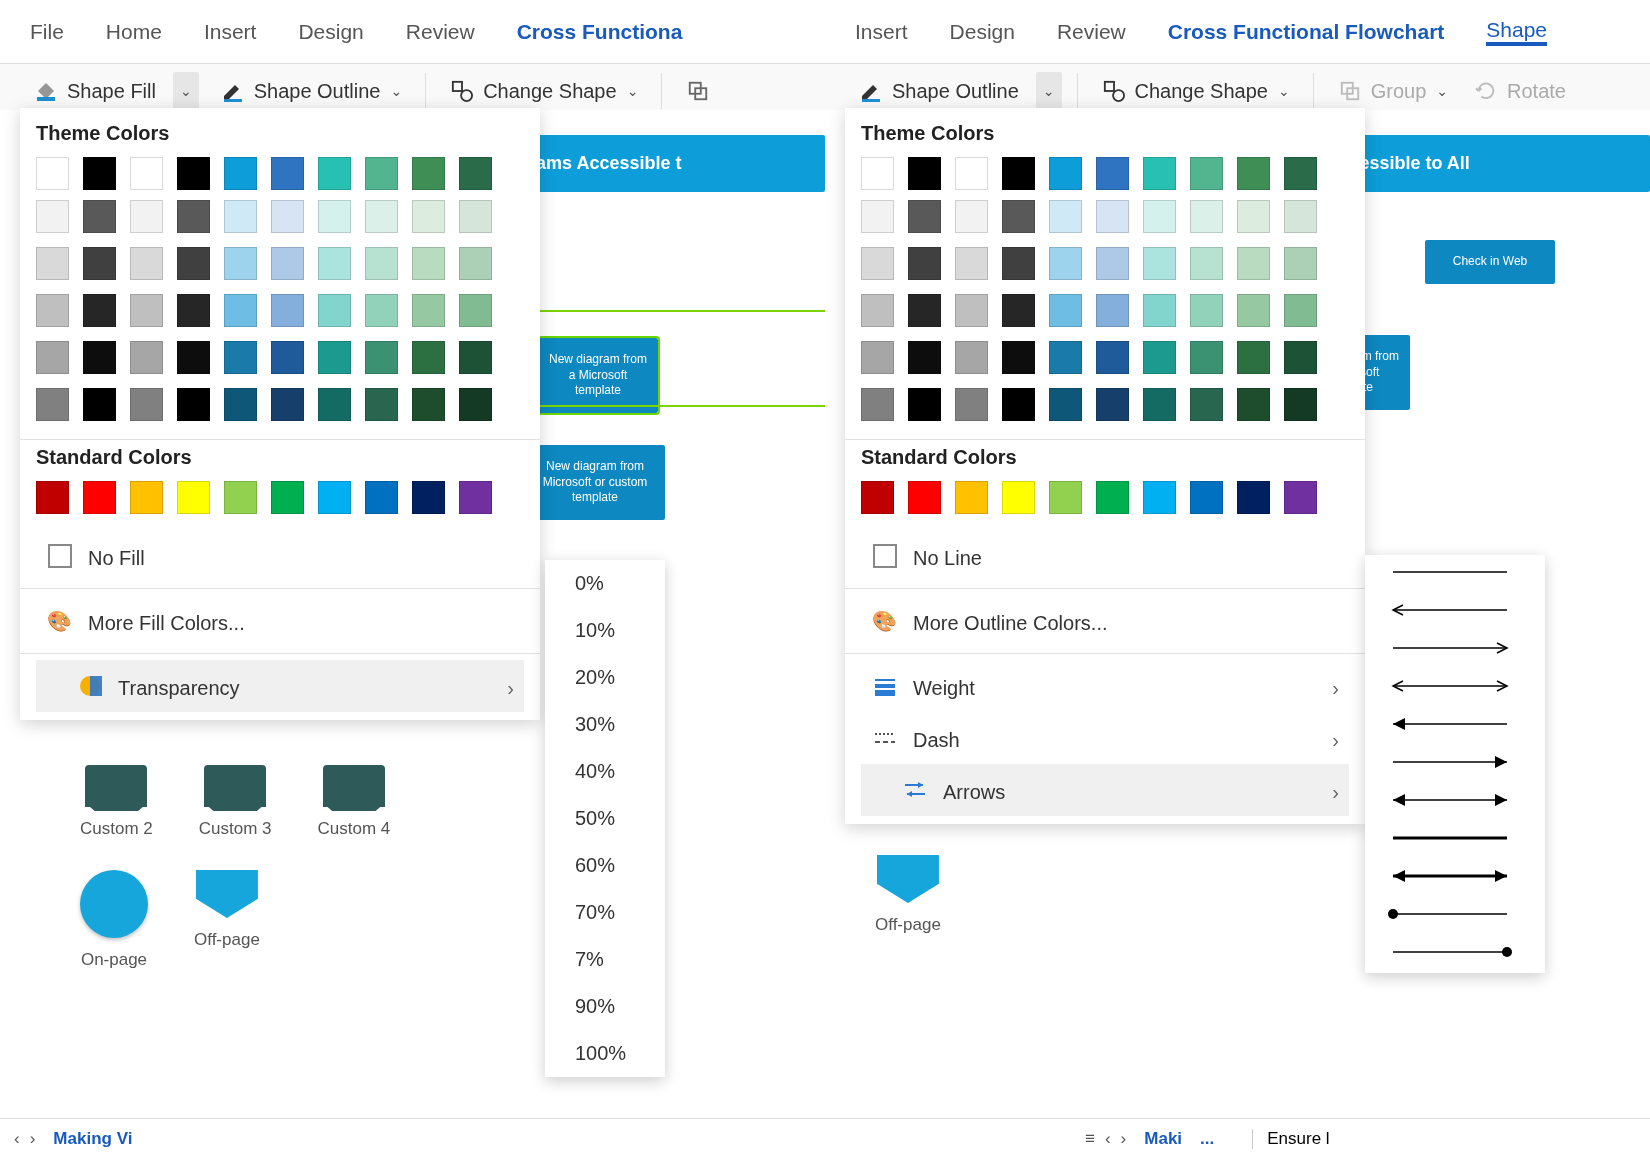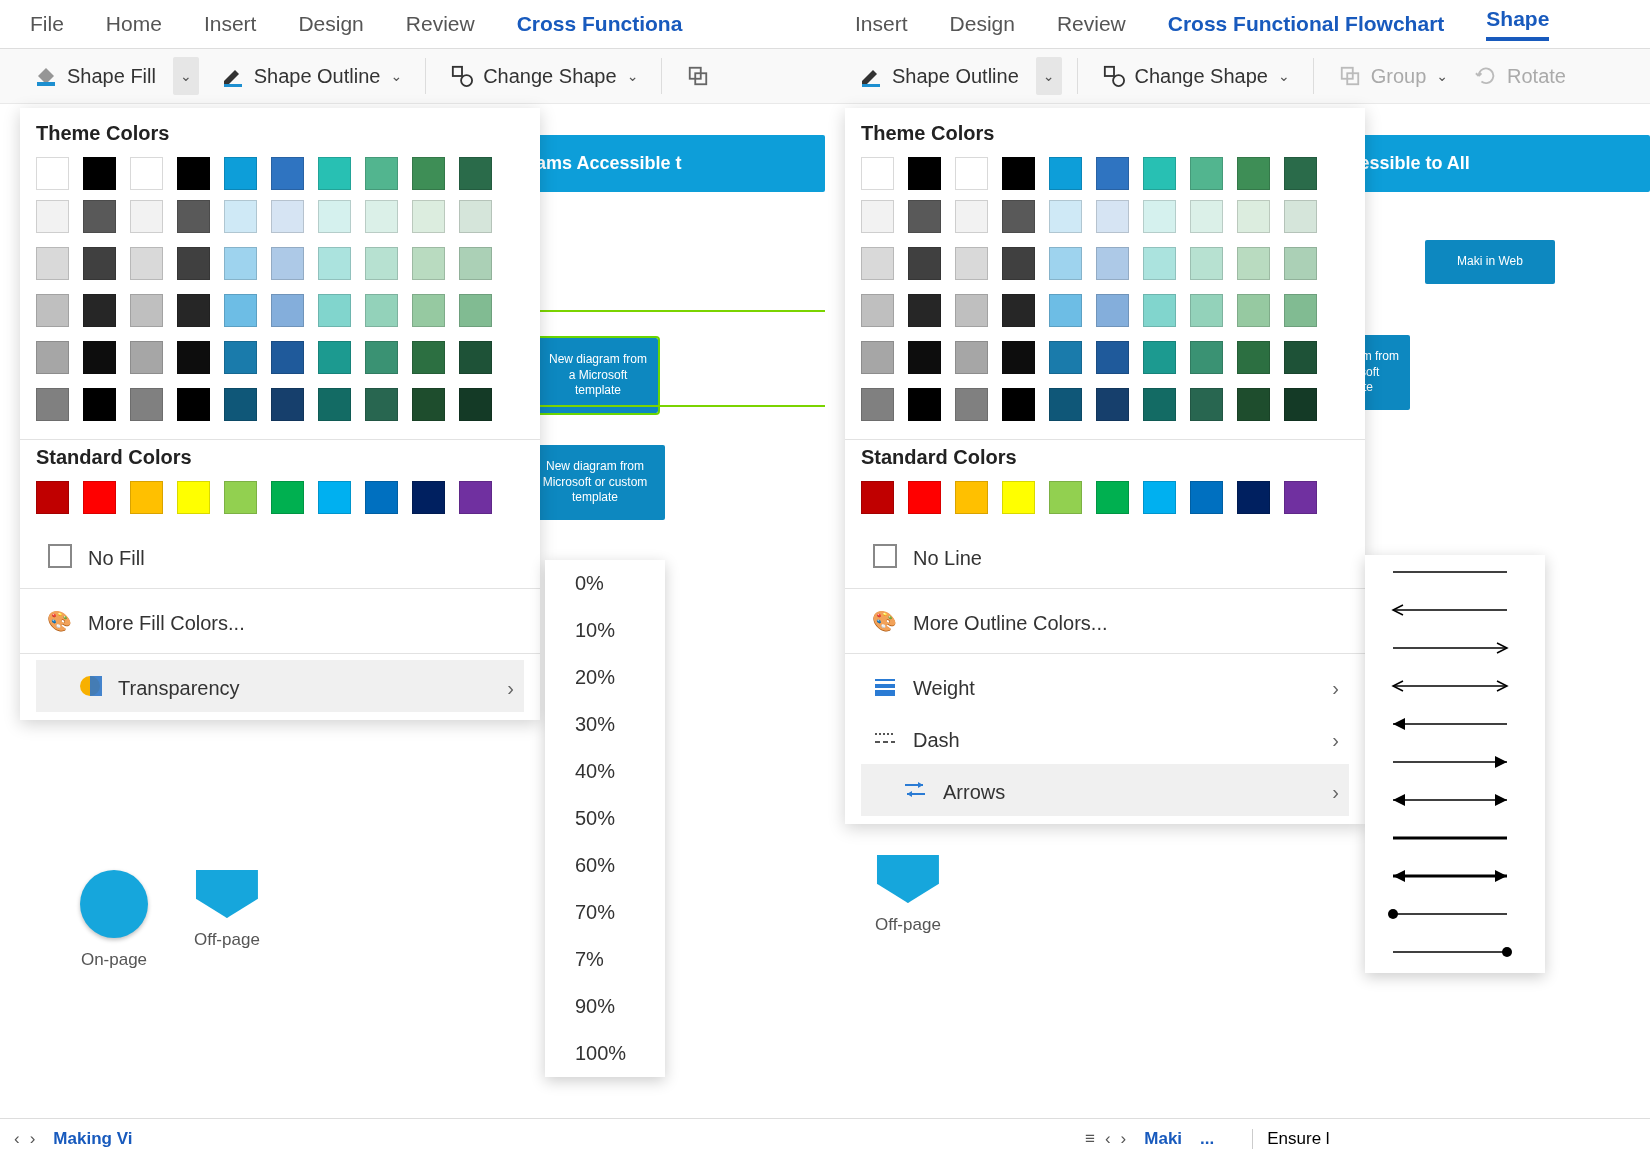--- a/index.html
+++ b/index.html
@@ -2,24 +2,24 @@
 <html><head>
 <meta charset="utf-8">
 <style>
   * { box-sizing: border-box; margin: 0; padding: 0; font-family: "Segoe UI", Arial, sans-serif; }
   body { background: #fff; width: 1650px; height: 1158px; overflow: hidden; position: relative; }
   .pane { position: absolute; top: 0; height: 1158px; background: #fff; }
   .left-pane { left: 0; width: 825px; }
   .right-pane { left: 825px; width: 825px; }
 
   
-  .ribbon-tabs { height: 49px; display: flex; align-items: center; padding-left: 30px; gap: 42px; font-size: 21px; color: #555; border-bottom: 1px solid #ddd; }
+  .ribbon-tabs { height: 64px; display: flex; align-items: center; padding-left: 30px; gap: 42px; font-size: 21px; color: #555; border-bottom: 1px solid #ddd; }
   .ribbon-tabs .tab { cursor: pointer; }
   .ribbon-tabs .tab.primary { color: #185abd; font-weight: bold; }
-  .ribbon-tabs .tab.shape { color: #185abd; font-weight: bold; border-bottom: 4px solid #185abd; padding-bottom: 6px; }
+  .ribbon-tabs .tab.shape { color: #185abd; font-weight: normal; border-bottom: 4px solid #185abd; }
 
   .toolbar { height: 55px; display: flex; align-items: center; padding-left: 25px; gap: 9px; border-bottom: 1px solid #e9e9e9; background: #f9f9f9; }
   .tool-btn { display: inline-flex; align-items: center; gap: 8px; font-size: 20px; color: #333; padding: 4px 8px; border-radius: 3px; cursor: pointer; }
   .tool-btn.disabled { color: #aaa; }
   .tool-btn .icon { width: 26px; height: 26px; display: inline-flex; align-items: center; justify-content: center; }
   .tool-btn .chev { font-size: 14px; color: #555; margin-left: 2px; }
   .split-chev { background: #e6e6e6; padding: 11px 7px; font-size: 14px; color: #555; cursor: pointer; border-radius:2px;}
 
   
   .popup { position: absolute; background: #fff; box-shadow: 0 4px 16px rgba(0,0,0,0.18); padding: 14px 16px 8px 16px; z-index: 10; }
@@ -123,20 +123,34 @@
   </div>
 
   <div class="canvas">
     <div class="banner" style="top:25px;left:430px;right:0;">isio Diagrams Accessible t</div>
     <div style="position:absolute;top:200px;left:438px;right:0;height:2px;background:#7bd400;"></div>
     <div class="start-pill" style="top:237px;left:438px;">Start</div>
     <div class="shape-box sel-green" style="top:228px;left:538px;width:120px;">New diagram from a Microsoft template</div>
     <div style="position:absolute;top:295px;left:438px;right:0;height:2px;background:#7bd400;"></div>
     <div class="shape-box" style="top:335px;left:525px;width:140px;">New diagram from Microsoft or custom template</div>
 
+    <div class="gallery">
+      <div class="item">
+          <div class="pent"></div>
+          <span>Custom 2</span>
+        </div>
+      <div class="item">
+          <div class="pent"></div>
+          <span>Custom 3</span>
+        </div>
+      <div class="item">
+          <div class="pent"></div>
+          <span>Custom 4</span>
+        </div>
+    </div>
     <div class="gallery" style="top:760px;">
       <div class="item">
           <div class="circ"></div>
           <span>On-page</span>
         </div>
       <div class="item">
           <div class="pent-down"></div>
           <span>Off-page</span>
         </div>
     </div>
@@ -334,21 +348,21 @@
         <svg viewBox="0 0 24 24" width="22" height="22">
             <path fill="none" stroke="#bbb" stroke-width="2" d="M4 12a8 8 0 1 1 3 6M4 12l-3-3m3 3l3-3"></path>
           </svg>
       </span>
       <span>Rotate</span>
     </span>
   </div>
 
   <div class="canvas">
     <div class="banner" style="top:25px;left:430px;right:0;">rams Accessible to All</div>
-    <div class="shape-box" style="top:130px;left:600px;width:130px;">Maki in Web</div>
+    <div class="shape-box" style="top:130px;left:600px;width:130px;">Check in Web</div>
     <div class="shape-box" style="top:225px;left:465px;width:120px;">New diagram from a Microsoft template</div>
 
     <div class="gallery" style="left:50px;top:745px;">
       <div class="item">
           <div class="pent-down"></div>
           <span>Off-page</span>
         </div>
     </div>
 
     <div class="foot-strip" style="padding-left:260px;">

